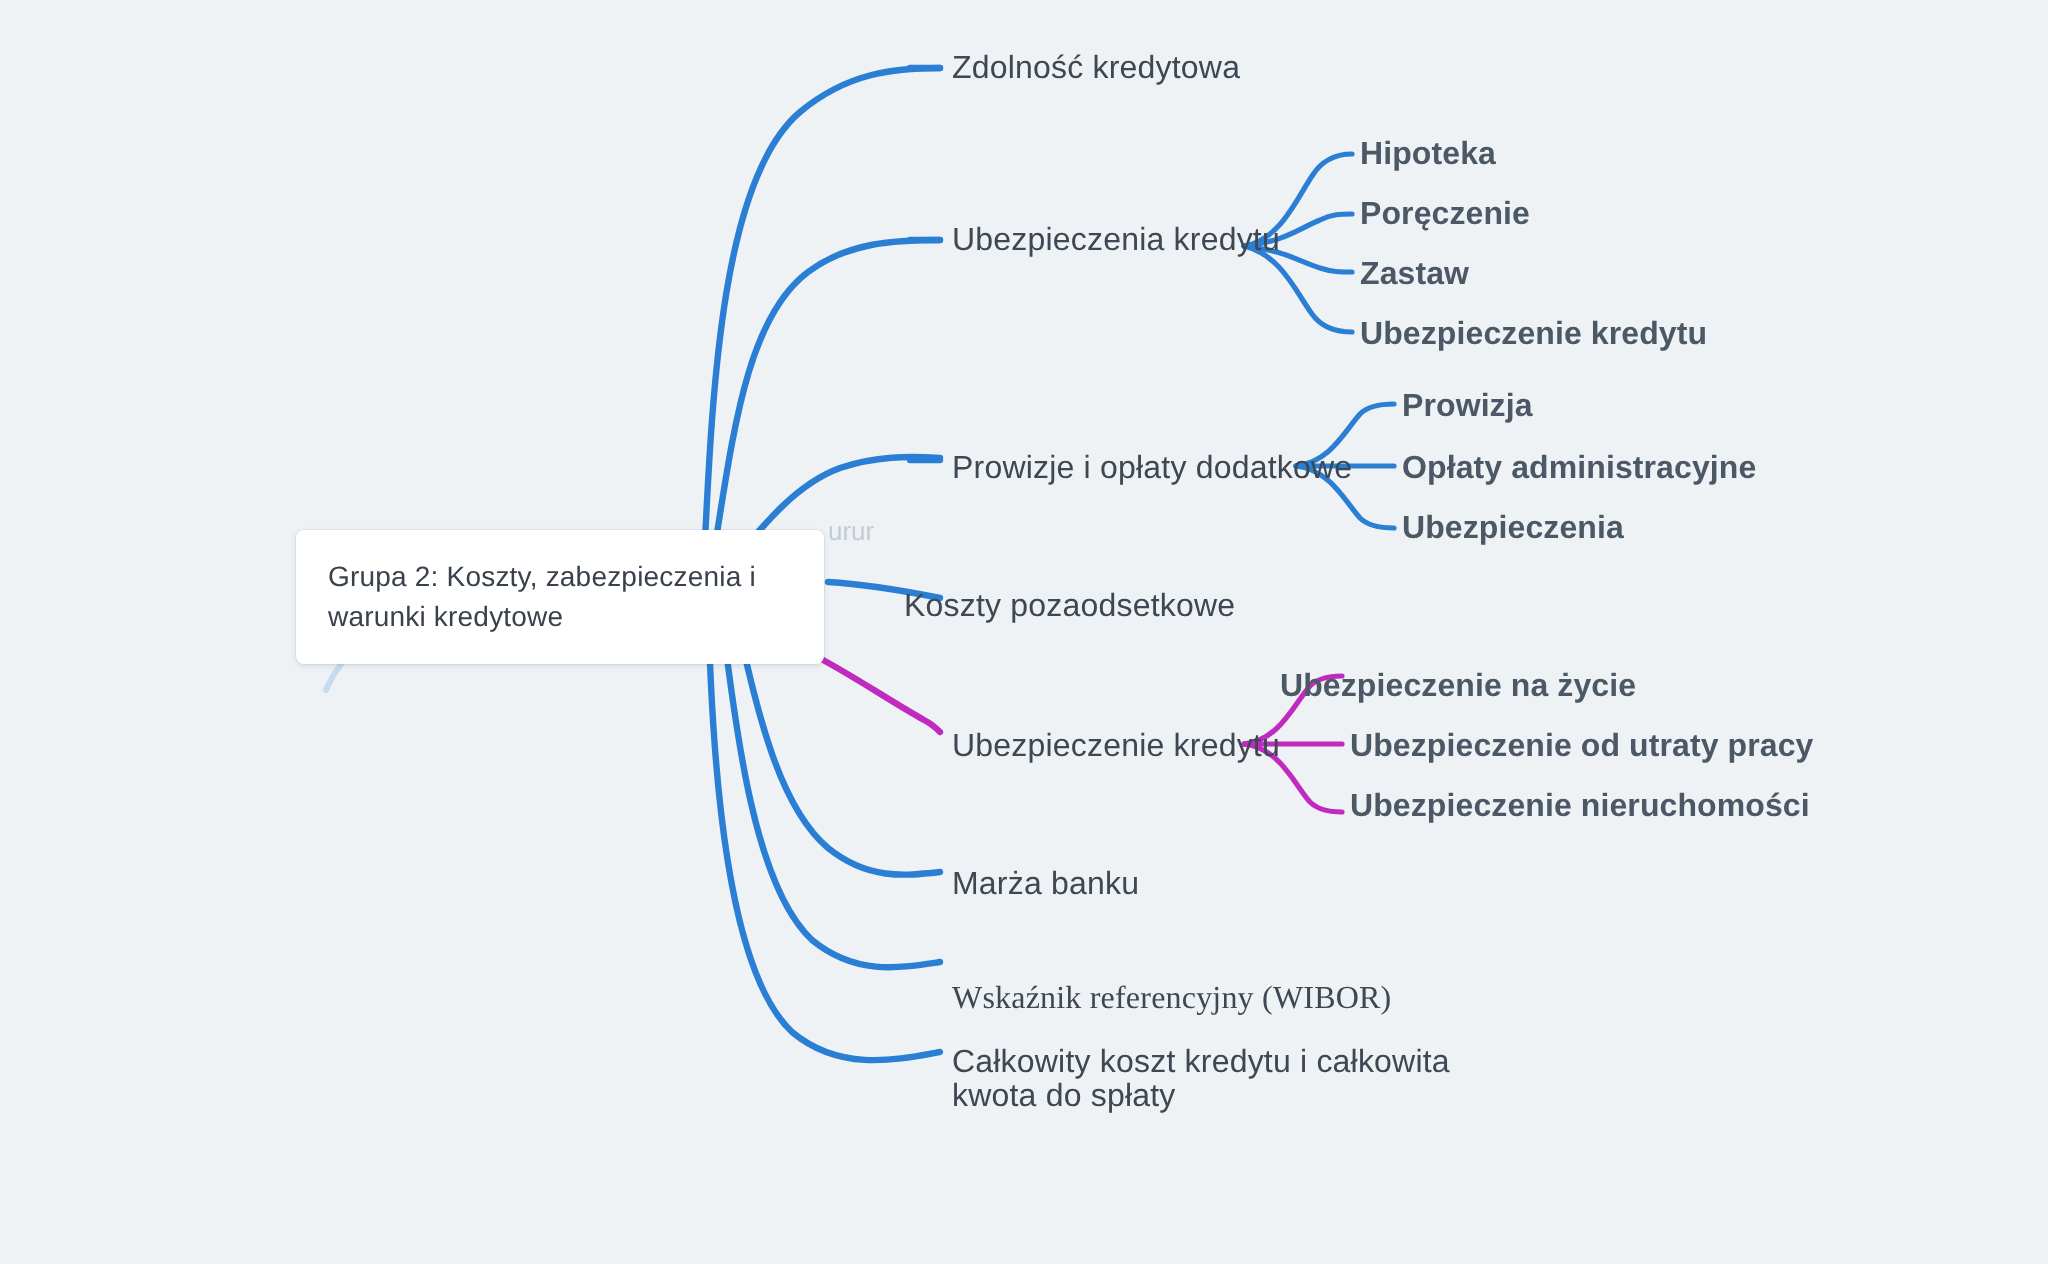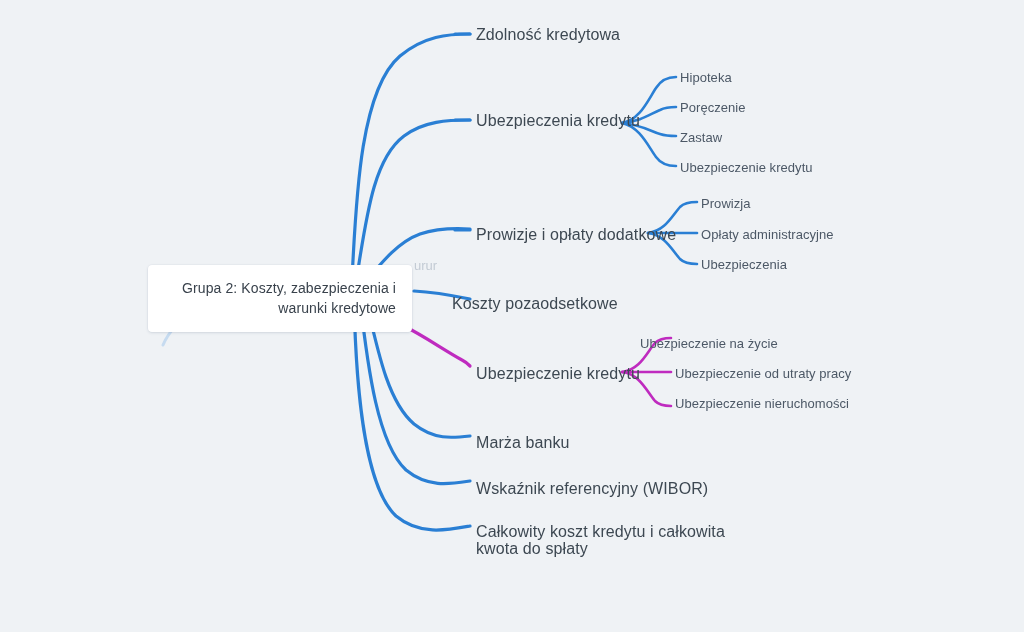--- a/index.html
+++ b/index.html
@@ -46,24 +46,25 @@
     font-size: 16px;
     line-height: 17px;
     letter-spacing: .1px;
     white-space: pre-line;
     pointer-events: auto;
   }
 
   .leaf-label {
     position: absolute;
     color: #4c5866;
-    font-size: 13px;
+    font-size: 16px;
     line-height: 14px;
     letter-spacing: .05px;
     white-space: nowrap;
+    font-weight: bold;
   }
 
   .ghost-label {
     position: absolute;
     color: #c3cbd4;
     font-size: 13px;
     line-height: 17px;
     white-space: nowrap;
     user-select: none;
   }
@@ -71,21 +72,20 @@
   #root-card {
     position: absolute;
     left: 148px;
     top: 265px;
     width: 264px;
     box-sizing: border-box;
     padding: 13px 16px 14px 16px;
     background: #ffffff;
     border-radius: 4px;
     box-shadow: 0 1px 3px rgba(40,60,90,.13), 0 0 0 .5px rgba(40,60,90,.05);
-    text-align: right;
   }
   #root-card .root-text {
     color: #39424c;
     font-size: 14px;
     line-height: 20px;
     letter-spacing: .1px;
   }
 </style>
 </head>
 <body>
@@ -139,21 +139,21 @@
 <div class="node-label" style="left:476px; top:112px;">Ubezpieczenia kredytu</div>
 
 <div class="node-label" style="left:476px; top:226px;">Prowizje i opłaty dodatkowe</div>
 
 <div class="node-label" style="left:452px; top:295px;">Koszty pozaodsetkowe</div>
 
 <div class="node-label" style="left:476px; top:365px;">Ubezpieczenie kredytu</div>
 
 <div class="node-label" style="left:476px; top:434px;">Marża banku</div>
 
-<div class="node-label" style="left:476px; top:480px;">Wskaźnik referencyjny (WIBOR)</div>
+<div class="node-label" style="left:476px; top:491px;font-family:Liberation Serif, serif;">Wskaźnik referencyjny (WIBOR)</div>
 
 <div class="node-label" style="left:476px; top:523px; width:262px;">Całkowity koszt kredytu i całkowita kwota do spłaty</div>
 
 <div class="leaf-label" style="left:680px; top:71px;">Hipoteka</div>
 <div class="leaf-label" style="left:680px; top:101px;">Poręczenie</div>
 <div class="leaf-label" style="left:680px; top:131px;">Zastaw</div>
 <div class="leaf-label" style="left:680px; top:161px;">Ubezpieczenie kredytu</div>
 
 <div class="leaf-label" style="left:701px; top:197px;">Prowizja</div>
 <div class="leaf-label" style="left:701px; top:228px;">Opłaty administracyjne</div>

